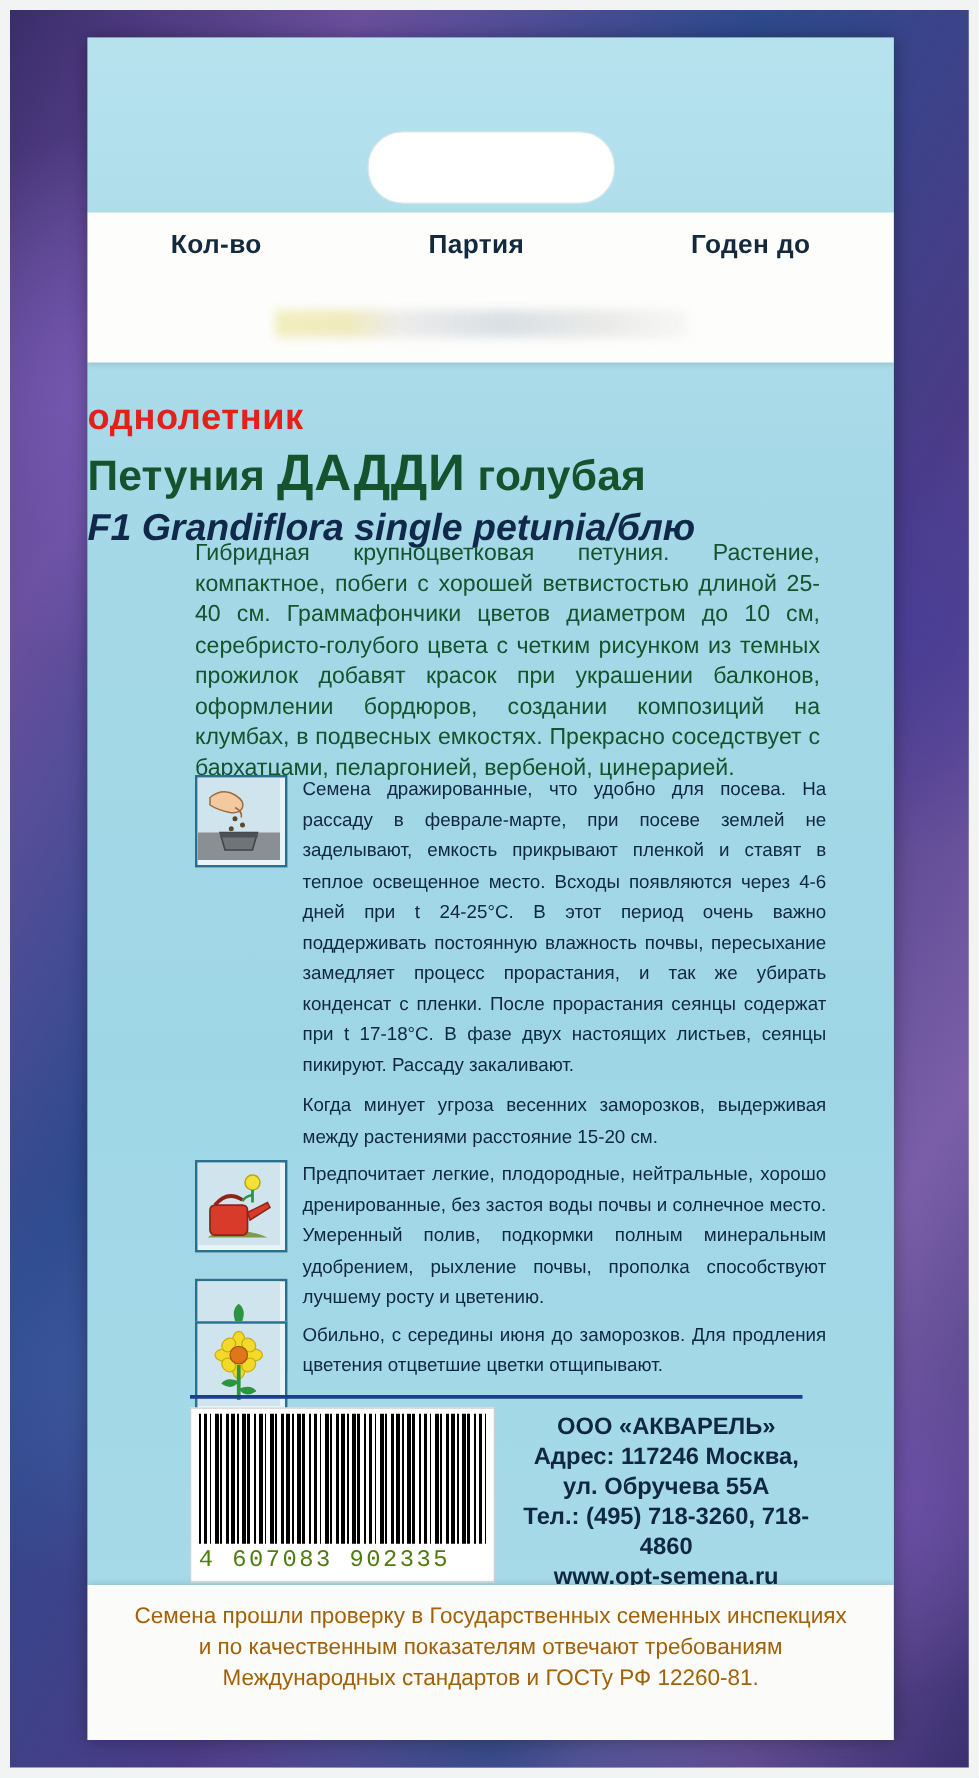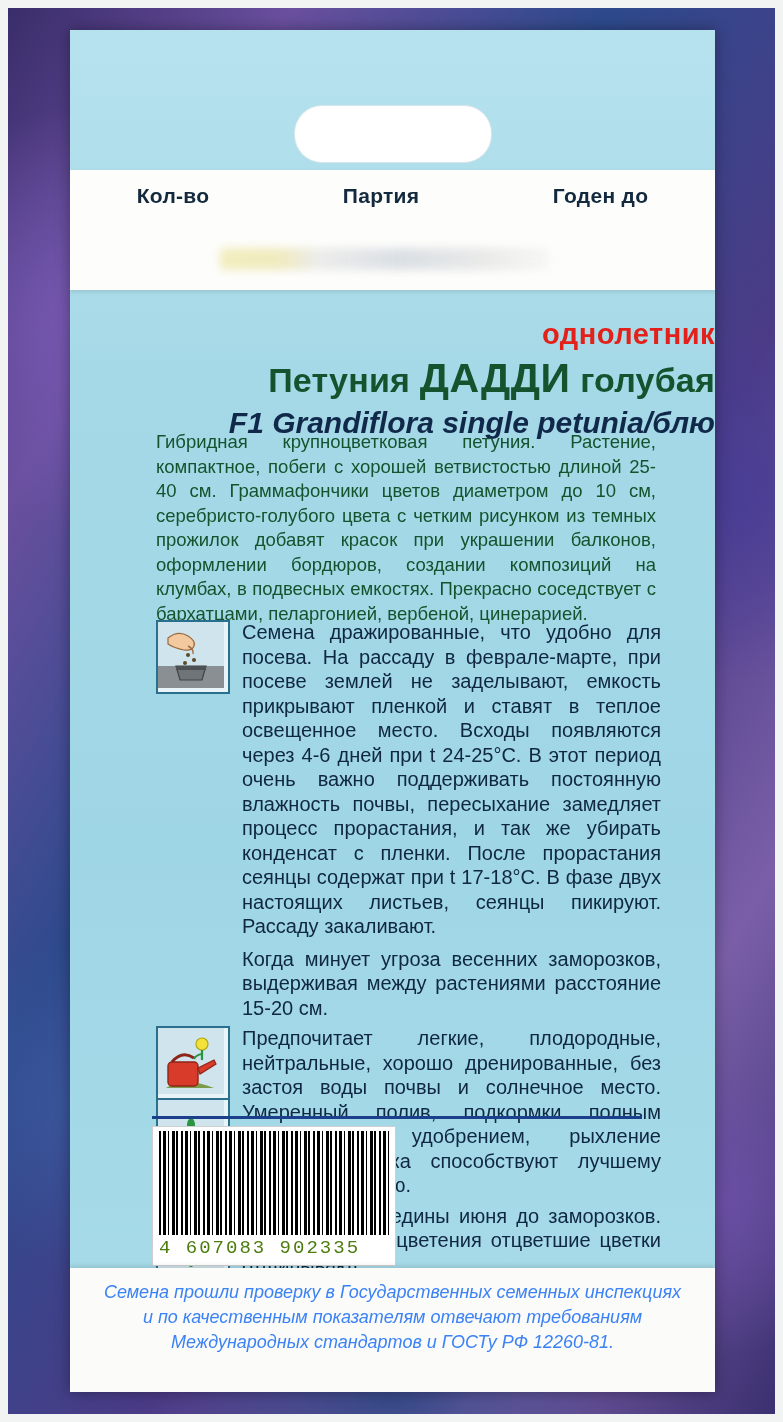--- a/index.html
+++ b/index.html
@@ -117,21 +117,21 @@
       rgba(215,215,215,0.5) 80%, rgba(235,235,235,0.3) 100%);
     filter: blur(4px);
   }
 
   
   .titles {
     position: absolute;
     left: 0;
     top: 288px;
     width: 100%;
-    text-align: right;
+    text-align: left;
   }
   .kicker {
     color: #e32019;
     font-size: 29px;
     font-weight: bold;
     letter-spacing: 0.5px;
   }
   .main-title {
     margin-top: 4px;
     font-size: 34px;
@@ -179,21 +179,21 @@
     left: 0;
     top: 0;
     width: 70px;
     height: 70px;
     border: 2px solid #2a6f8e;
     background: #e8f4f8;
     overflow: hidden;
   }
   .itext {
     margin-left: 86px;
-    font-size: 20px;
+    font-size: 15px;
     line-height: 24.5px;
     color: #0f2740;
     text-align: justify;
   }
 
   
   .slogan {
     position: absolute;
     left: 0;
     top: 1052px;
@@ -266,22 +266,21 @@
     height: 124px;
     background: #fbfbf9;
     text-align: center;
     padding-top: 12px;
     box-sizing: border-box;
     box-shadow: 0 -2px 5px rgba(0,0,0,0.12);
   }
   .cert div {
     font-size: 18px;
     line-height: 25px;
-    color: #3b82f6;
-    font-style: italic;
+    color: #a16207;
   }
 
   
   svg { display: block; }
 </style>
 </head>
 <body>
 
 <div class="page">
   <div class="photo-edge"></div>
@@ -389,20 +388,28 @@
       </div>
     </div>
 
     <div class="rule"></div>
 
     <div class="bottom">
       <div class="barcode">
         <div class="bars"></div>
         <div class="barnum">4 607083 902335</div>
       </div>
+      <div class="company">
+        <div>ООО «АКВАРЕЛЬ»</div>
+        <div>Адрес: 117246 Москва,</div>
+        <div>ул. Обручева 55А</div>
+        <div>Тел.: (495) 718-3260, 718-4860</div>
+        <div>www.opt-semena.ru</div>
+        <div>E-mail: aquarel-msw@mail.ru</div>
+      </div>
     </div>
 
     <div class="cert">
       <div>Семена прошли проверку в Государственных семенных инспекциях</div>
       <div>и по качественным показателям отвечают требованиям</div>
       <div>Международных стандартов и ГОСТу РФ 12260-81.</div>
     </div>
 
   </div>
 </div>

